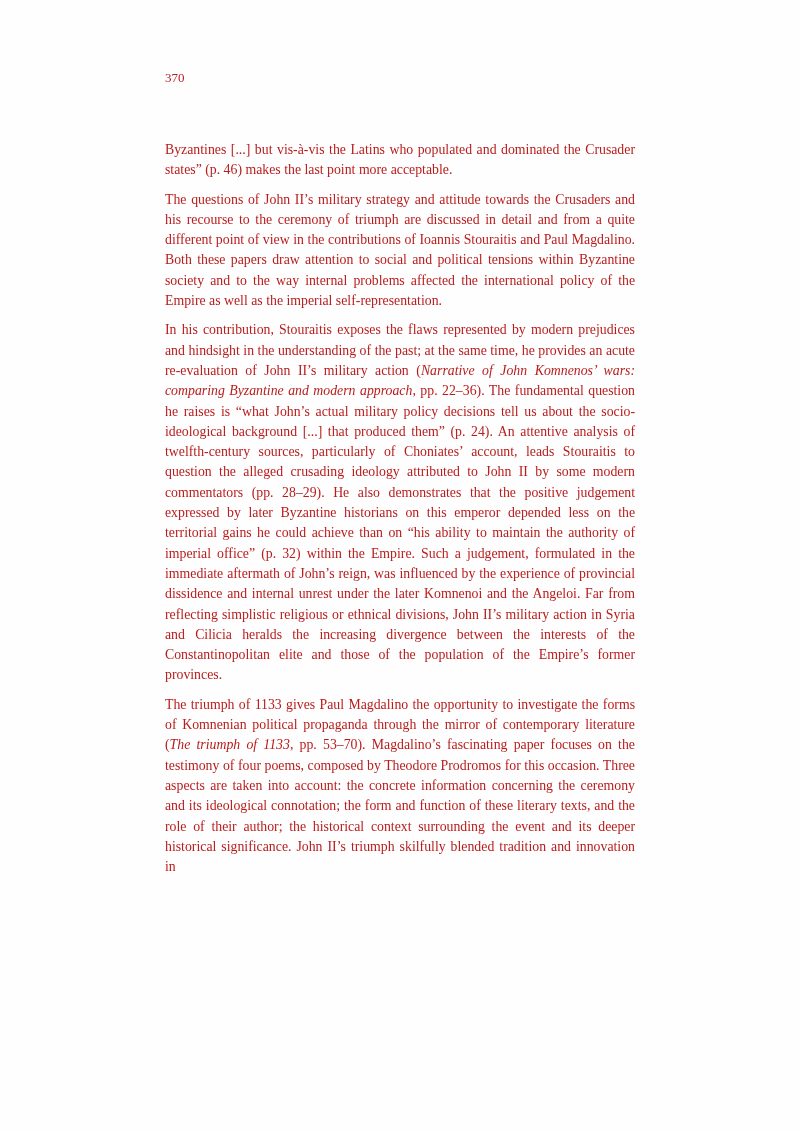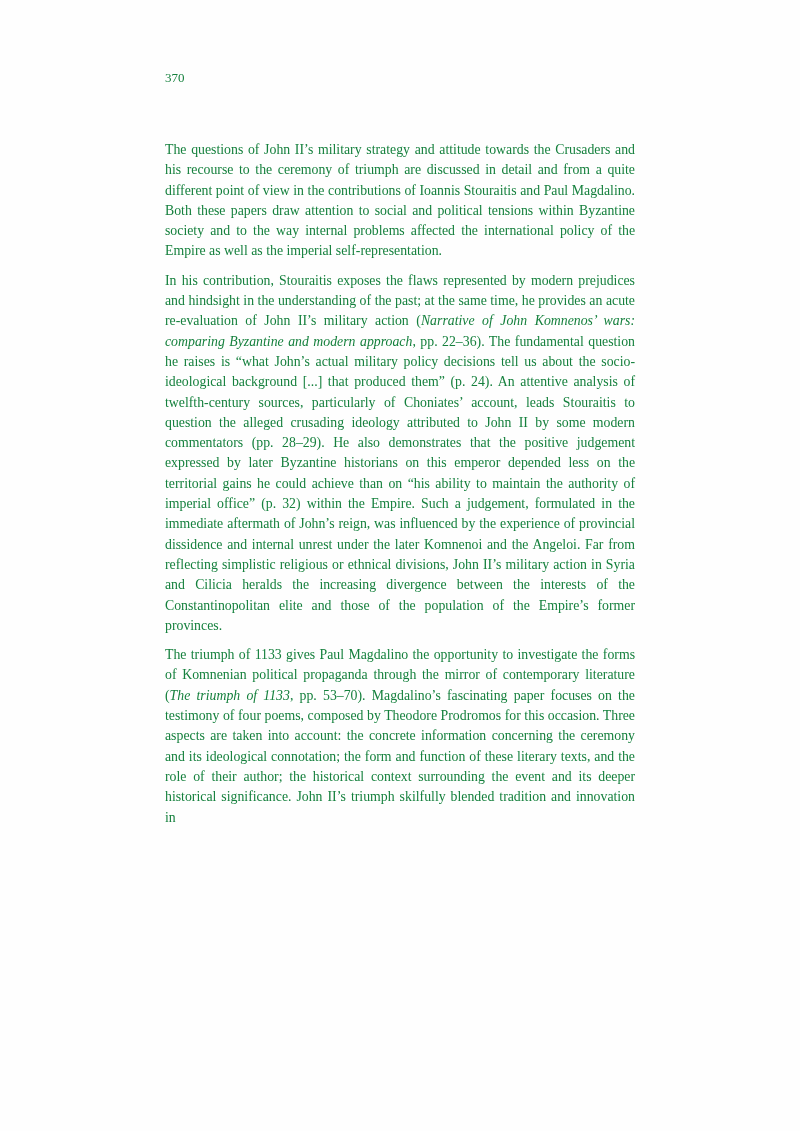--- a/index.html
+++ b/index.html
@@ -6,21 +6,21 @@
     margin: 0;
     padding: 0;
     background: #ffffff;
   }
   .page {
     position: relative;
     width: 800px;
     height: 1131px;
     background: #fefefe;
     font-family: "Liberation Serif", serif;
-    color: #15803d;
+    color: #b91c1c;
     overflow: hidden;
   }
   .content {
     position: absolute;
     left: 165px;
     top: 70px;
     width: 470px;
   }
   .header {
     position: relative;
@@ -57,20 +57,21 @@
 
 <div class="page">
   <div class="content">
 
     <div class="header">
       <span class="page-number">370</span>
     </div>
 
     <div class="body-text">
 
+      <p><span>Byzantines [...] but vis-à-vis the Latins who populated and dominated the Crusader states” (p. 46) makes the last point more acceptable.</span></p>
 
       <p><span>The questions of John II’s military strategy and attitude towards the Crusaders and his recourse to the ceremony of triumph are discussed in detail and from a quite different point of view in the contributions of Ioannis Stouraitis and Paul Magdalino. Both these papers draw attention to social and political tensions within Byzantine society and to the way internal problems affected the international policy of the Empire as well as the imperial self-representation.</span></p>
 
       <p><span>In his contribution, Stouraitis exposes the flaws represented by modern prejudices and hindsight in the understanding of the past; at the same time, he provides an acute re-evaluation of John II’s military action (</span><span class="italic">Narrative of John Komnenos’ wars: comparing Byzantine and modern approach</span><span>, pp. 22–36). The fundamental question he raises is “what John’s actual military policy decisions tell us about the socio-ideological background [...] that produced them” (p. 24). An attentive analysis of twelfth-century sources, particularly of Choniates’ account, leads Stouraitis to question the alleged crusading ideology attributed to John II by some modern commentators (pp. 28–29). He also demonstrates that the positive judgement expressed by later Byzantine historians on this emperor depended less on the territorial gains he could achieve than on “his ability to maintain the authority of imperial office” (p. 32) within the Empire. Such a judgement, formulated in the immediate aftermath of John’s reign, was influenced by the experience of provincial dissidence and internal unrest under the later Komnenoi and the Angeloi. Far from reflecting simplistic religious or ethnical divisions, John II’s military action in Syria and Cilicia heralds the increasing divergence between the interests of the Constantinopolitan elite and those of the population of the Empire’s former provinces.</span></p>
 
       <p><span>The triumph of 1133 gives Paul Magdalino the opportunity to investigate the forms of Komnenian political propaganda through the mirror of contemporary literature (</span><span class="italic">The triumph of 1133</span><span>, pp. 53–70). Magdalino’s fascinating paper focuses on the testimony of four poems, composed by Theodore Prodromos for this occasion. Three aspects are taken into account: the concrete information concerning the ceremony and its ideological connotation; the form and function of these literary texts, and the role of their author; the historical context surrounding the event and its deeper historical significance. John II’s triumph skilfully blended tradition and innovation in</span></p>
 
     </div>
   </div>
 </div>

